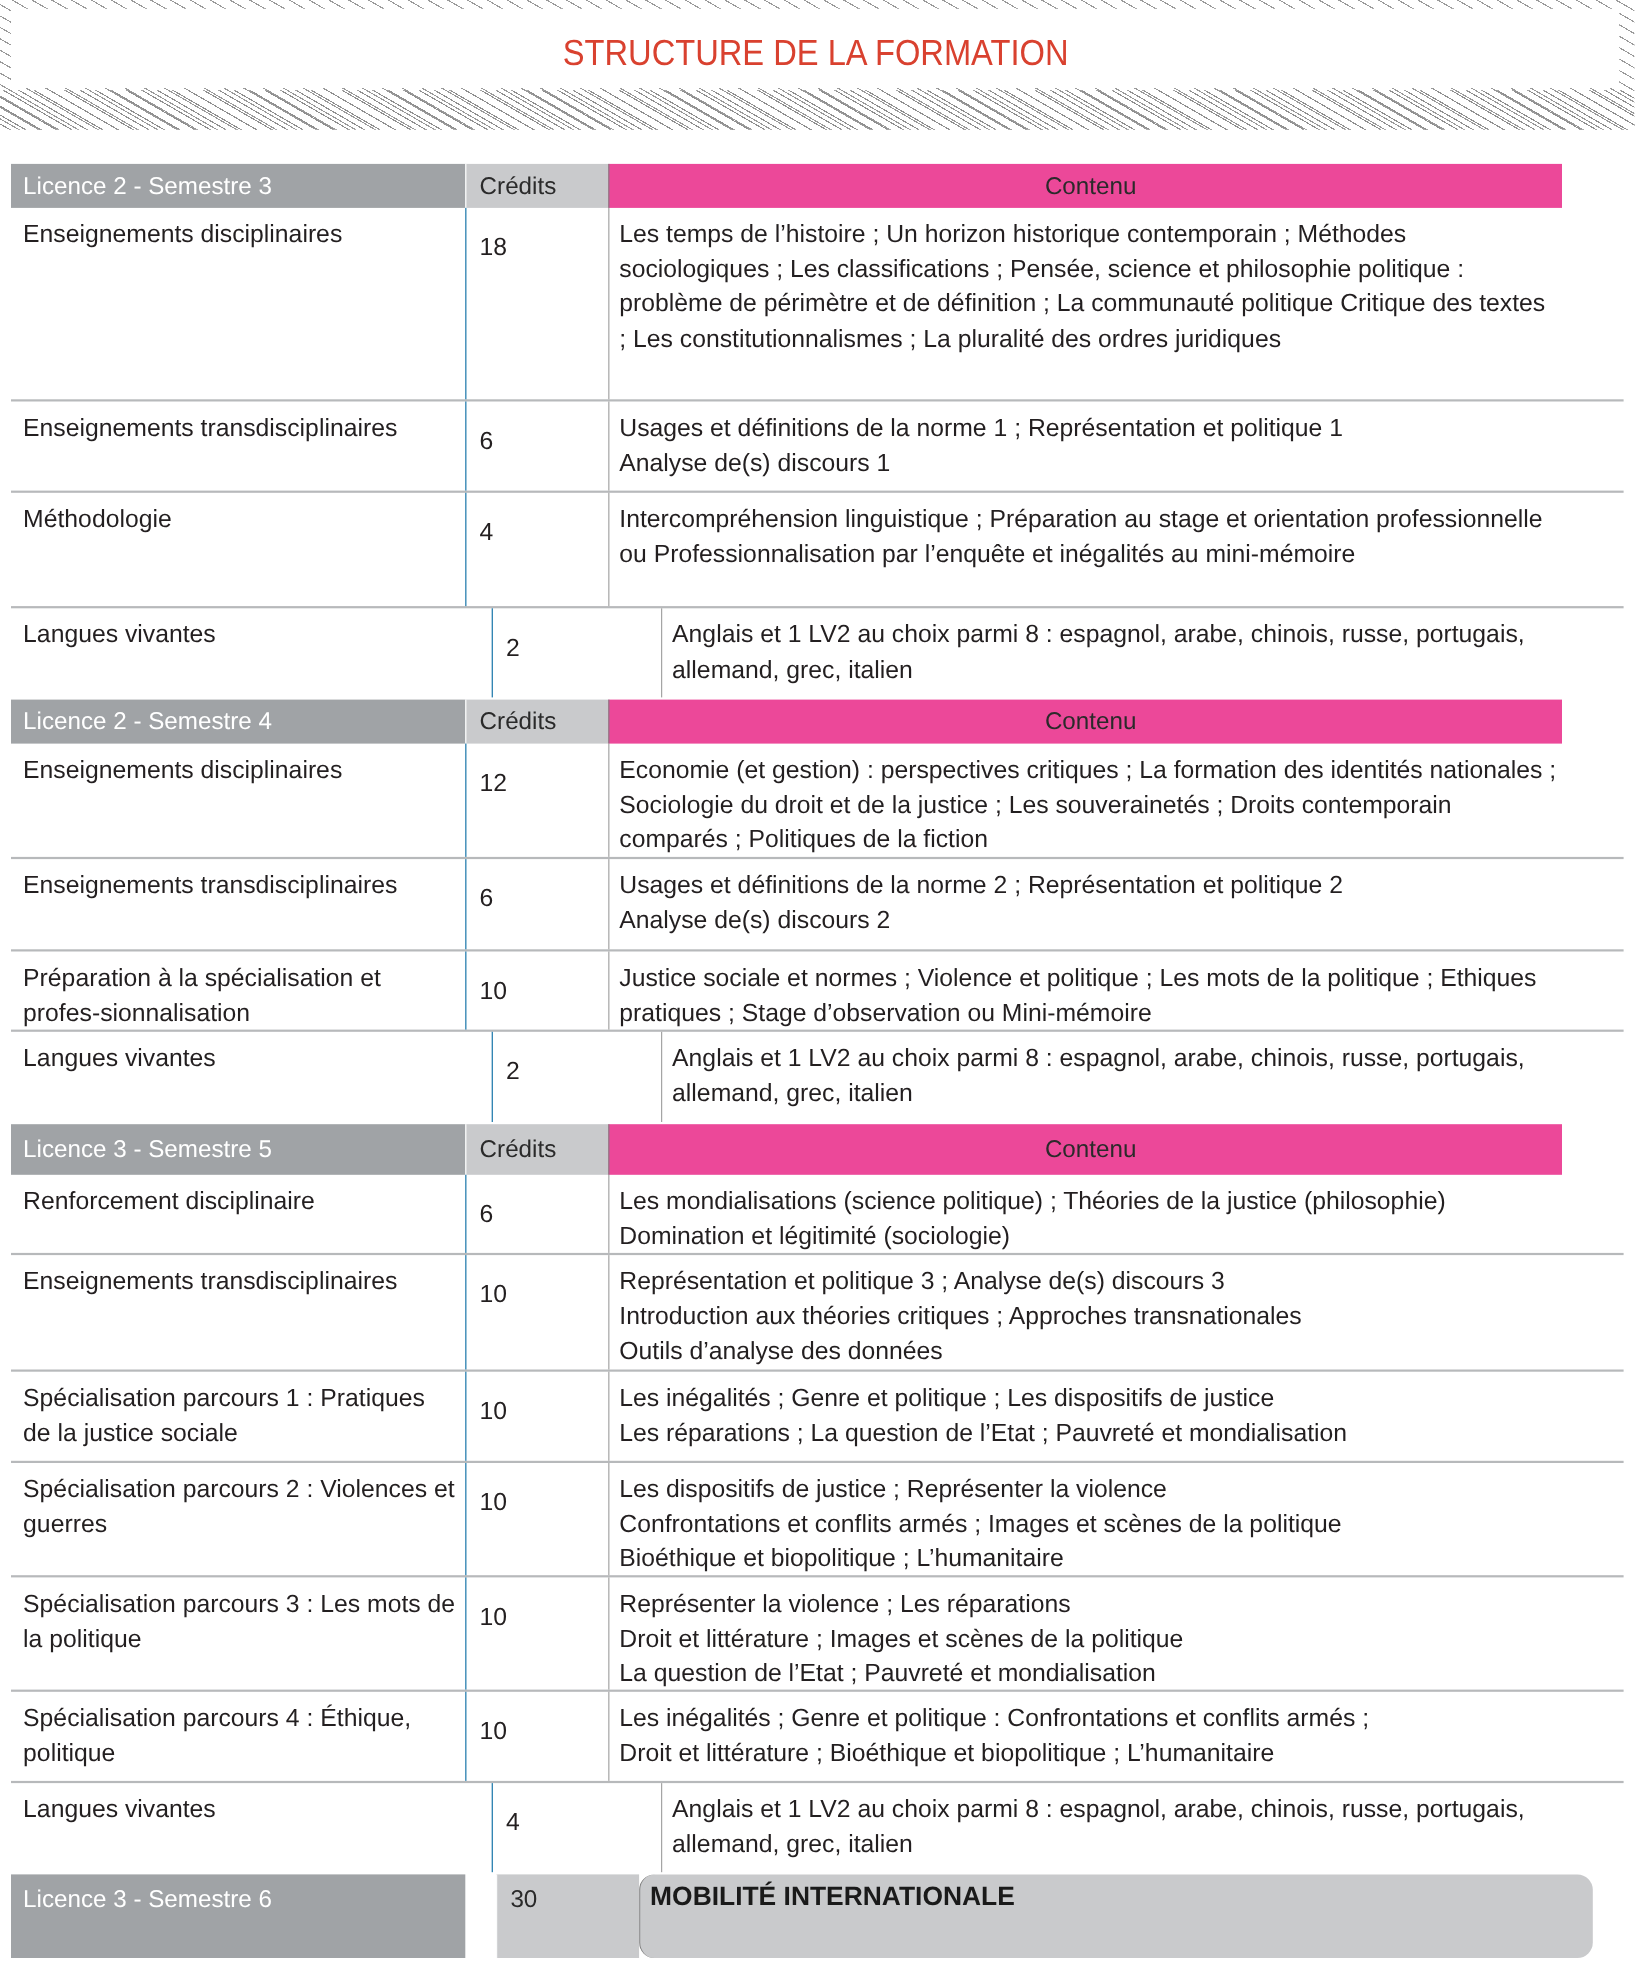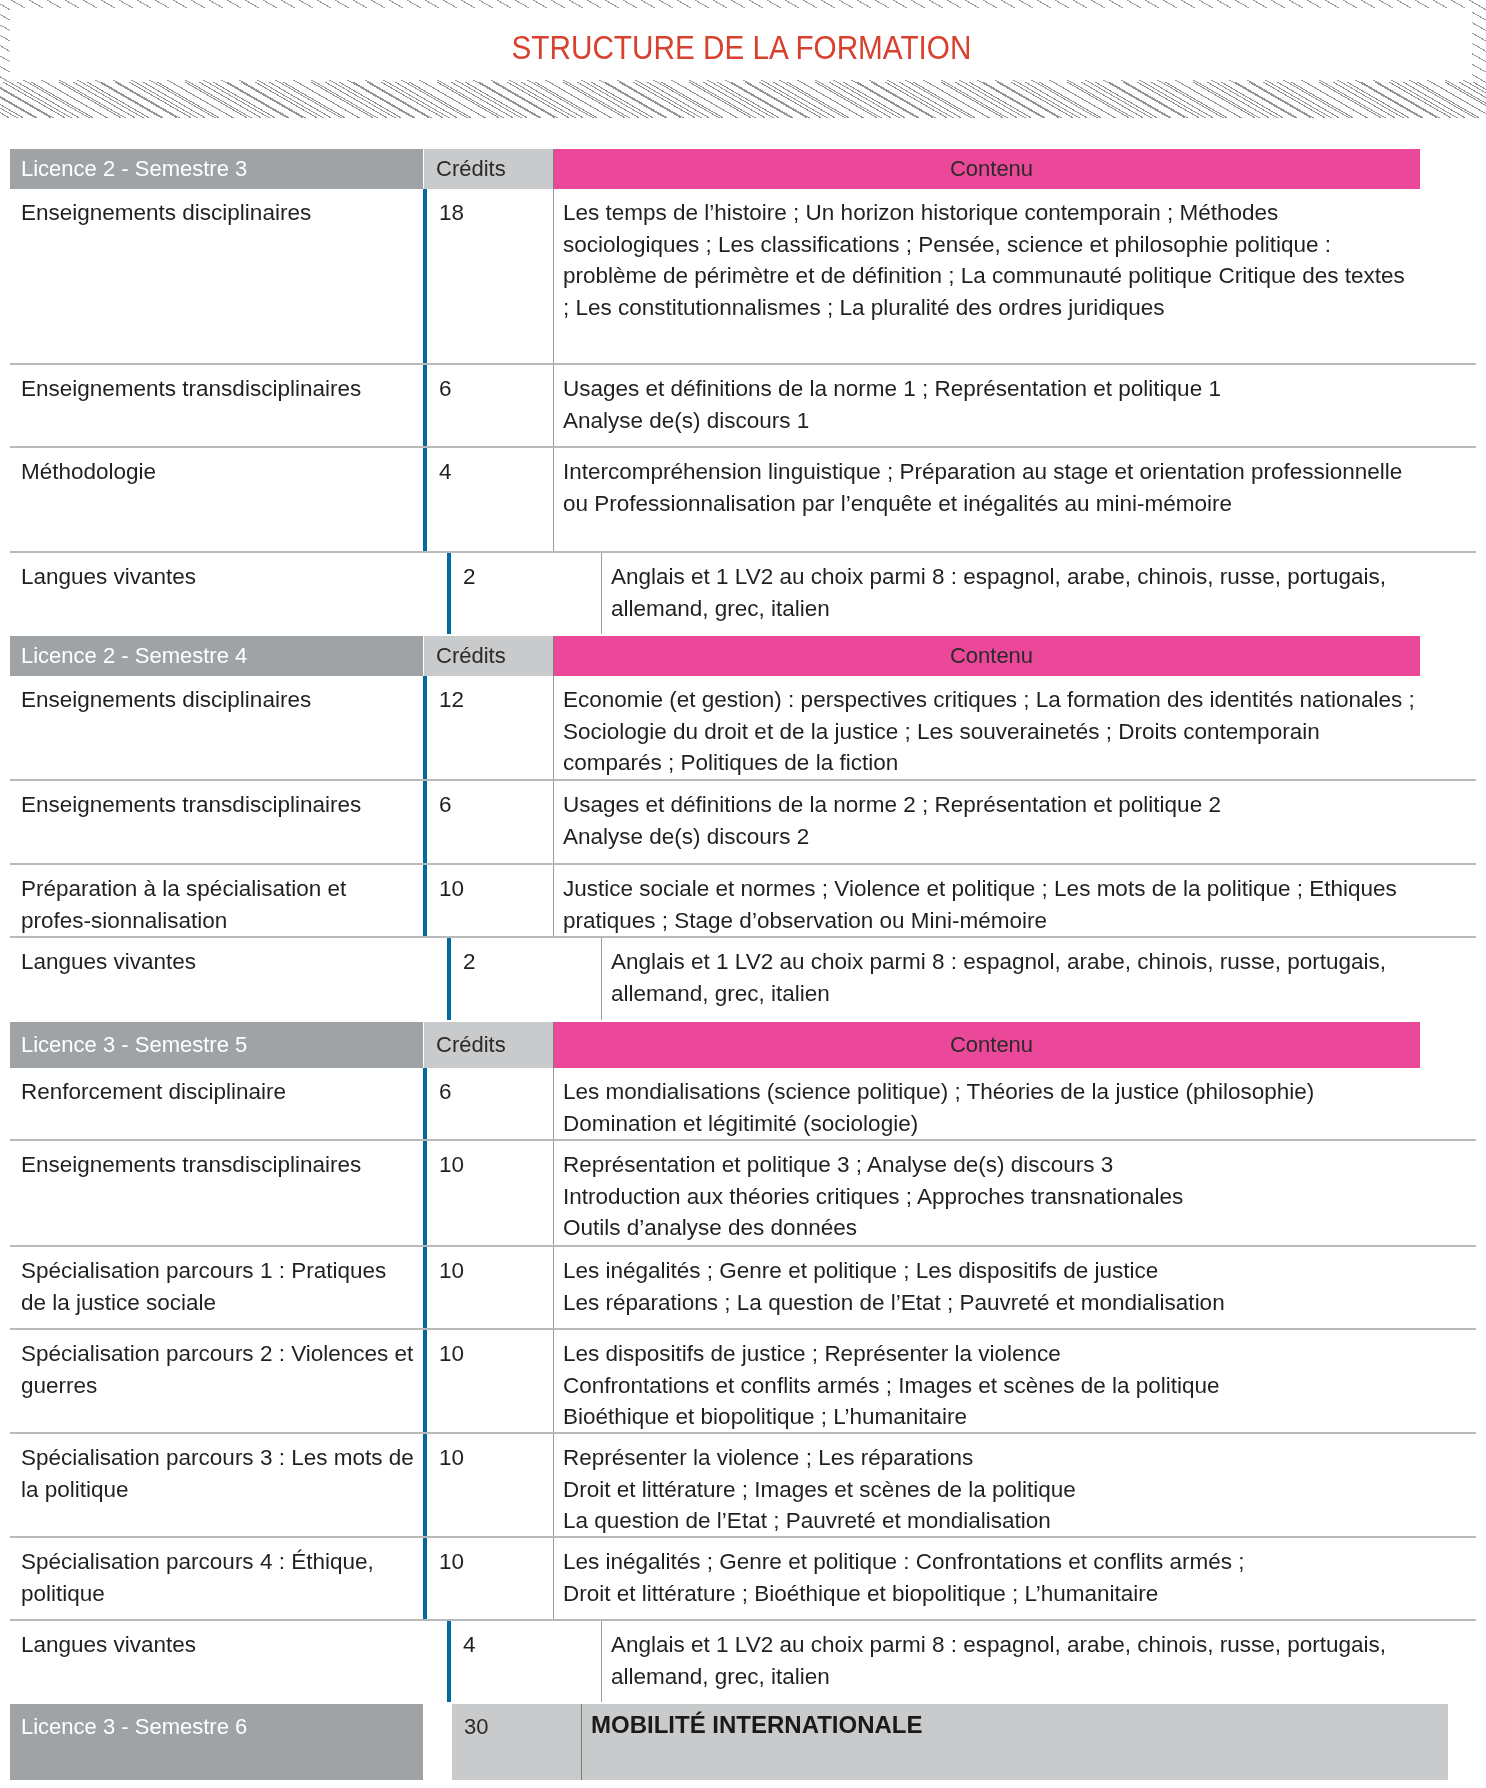--- a/index.html
+++ b/index.html
@@ -99,23 +99,23 @@
     line-height: 31.5px;
     border-bottom: 2px solid #b7b9bb;
     box-sizing: border-box;
   }
   .row.last { border-bottom: 2px solid #ffffff; gap: 24px; }
   .row .c1 {
     padding: 8px 6px 6px 11px;
     box-sizing: border-box;
   }
   .row .c2 {
-    padding: 8px 6px 6px 12px;
-    box-sizing: border-box;
-    border-left: 4px solid #0369a1;
+    padding: 20px 6px 6px 12px;
+    box-sizing: border-box;
+    border-left: 1px solid #0369a1;
   }
   .row .c3 {
     padding: 8px 4px 6px 9px;
     box-sizing: border-box;
     border-left: 1px solid #9c9c9c;
     white-space: pre-line;
   }
   .final-hdr {
     display: flex;
     height: 76px;
@@ -139,20 +139,21 @@
   }
   .final-hdr .c3 {
     background: #c9cacc;
     color: #1a1a1a;
     padding: 6px 0 0 9px;
     box-sizing: border-box;
     font-weight: bold;
     font-size: 24px;
     line-height: 30px;
     border-left: 1px solid #7d7d7d;
+    border-radius: 14px;
   }
 </style>
 </head>
 <body>
 
 <div class="title-band">
   <div class="title-box">
     <span class="title-text">STRUCTURE DE LA FORMATION</span>
   </div>
 </div>

